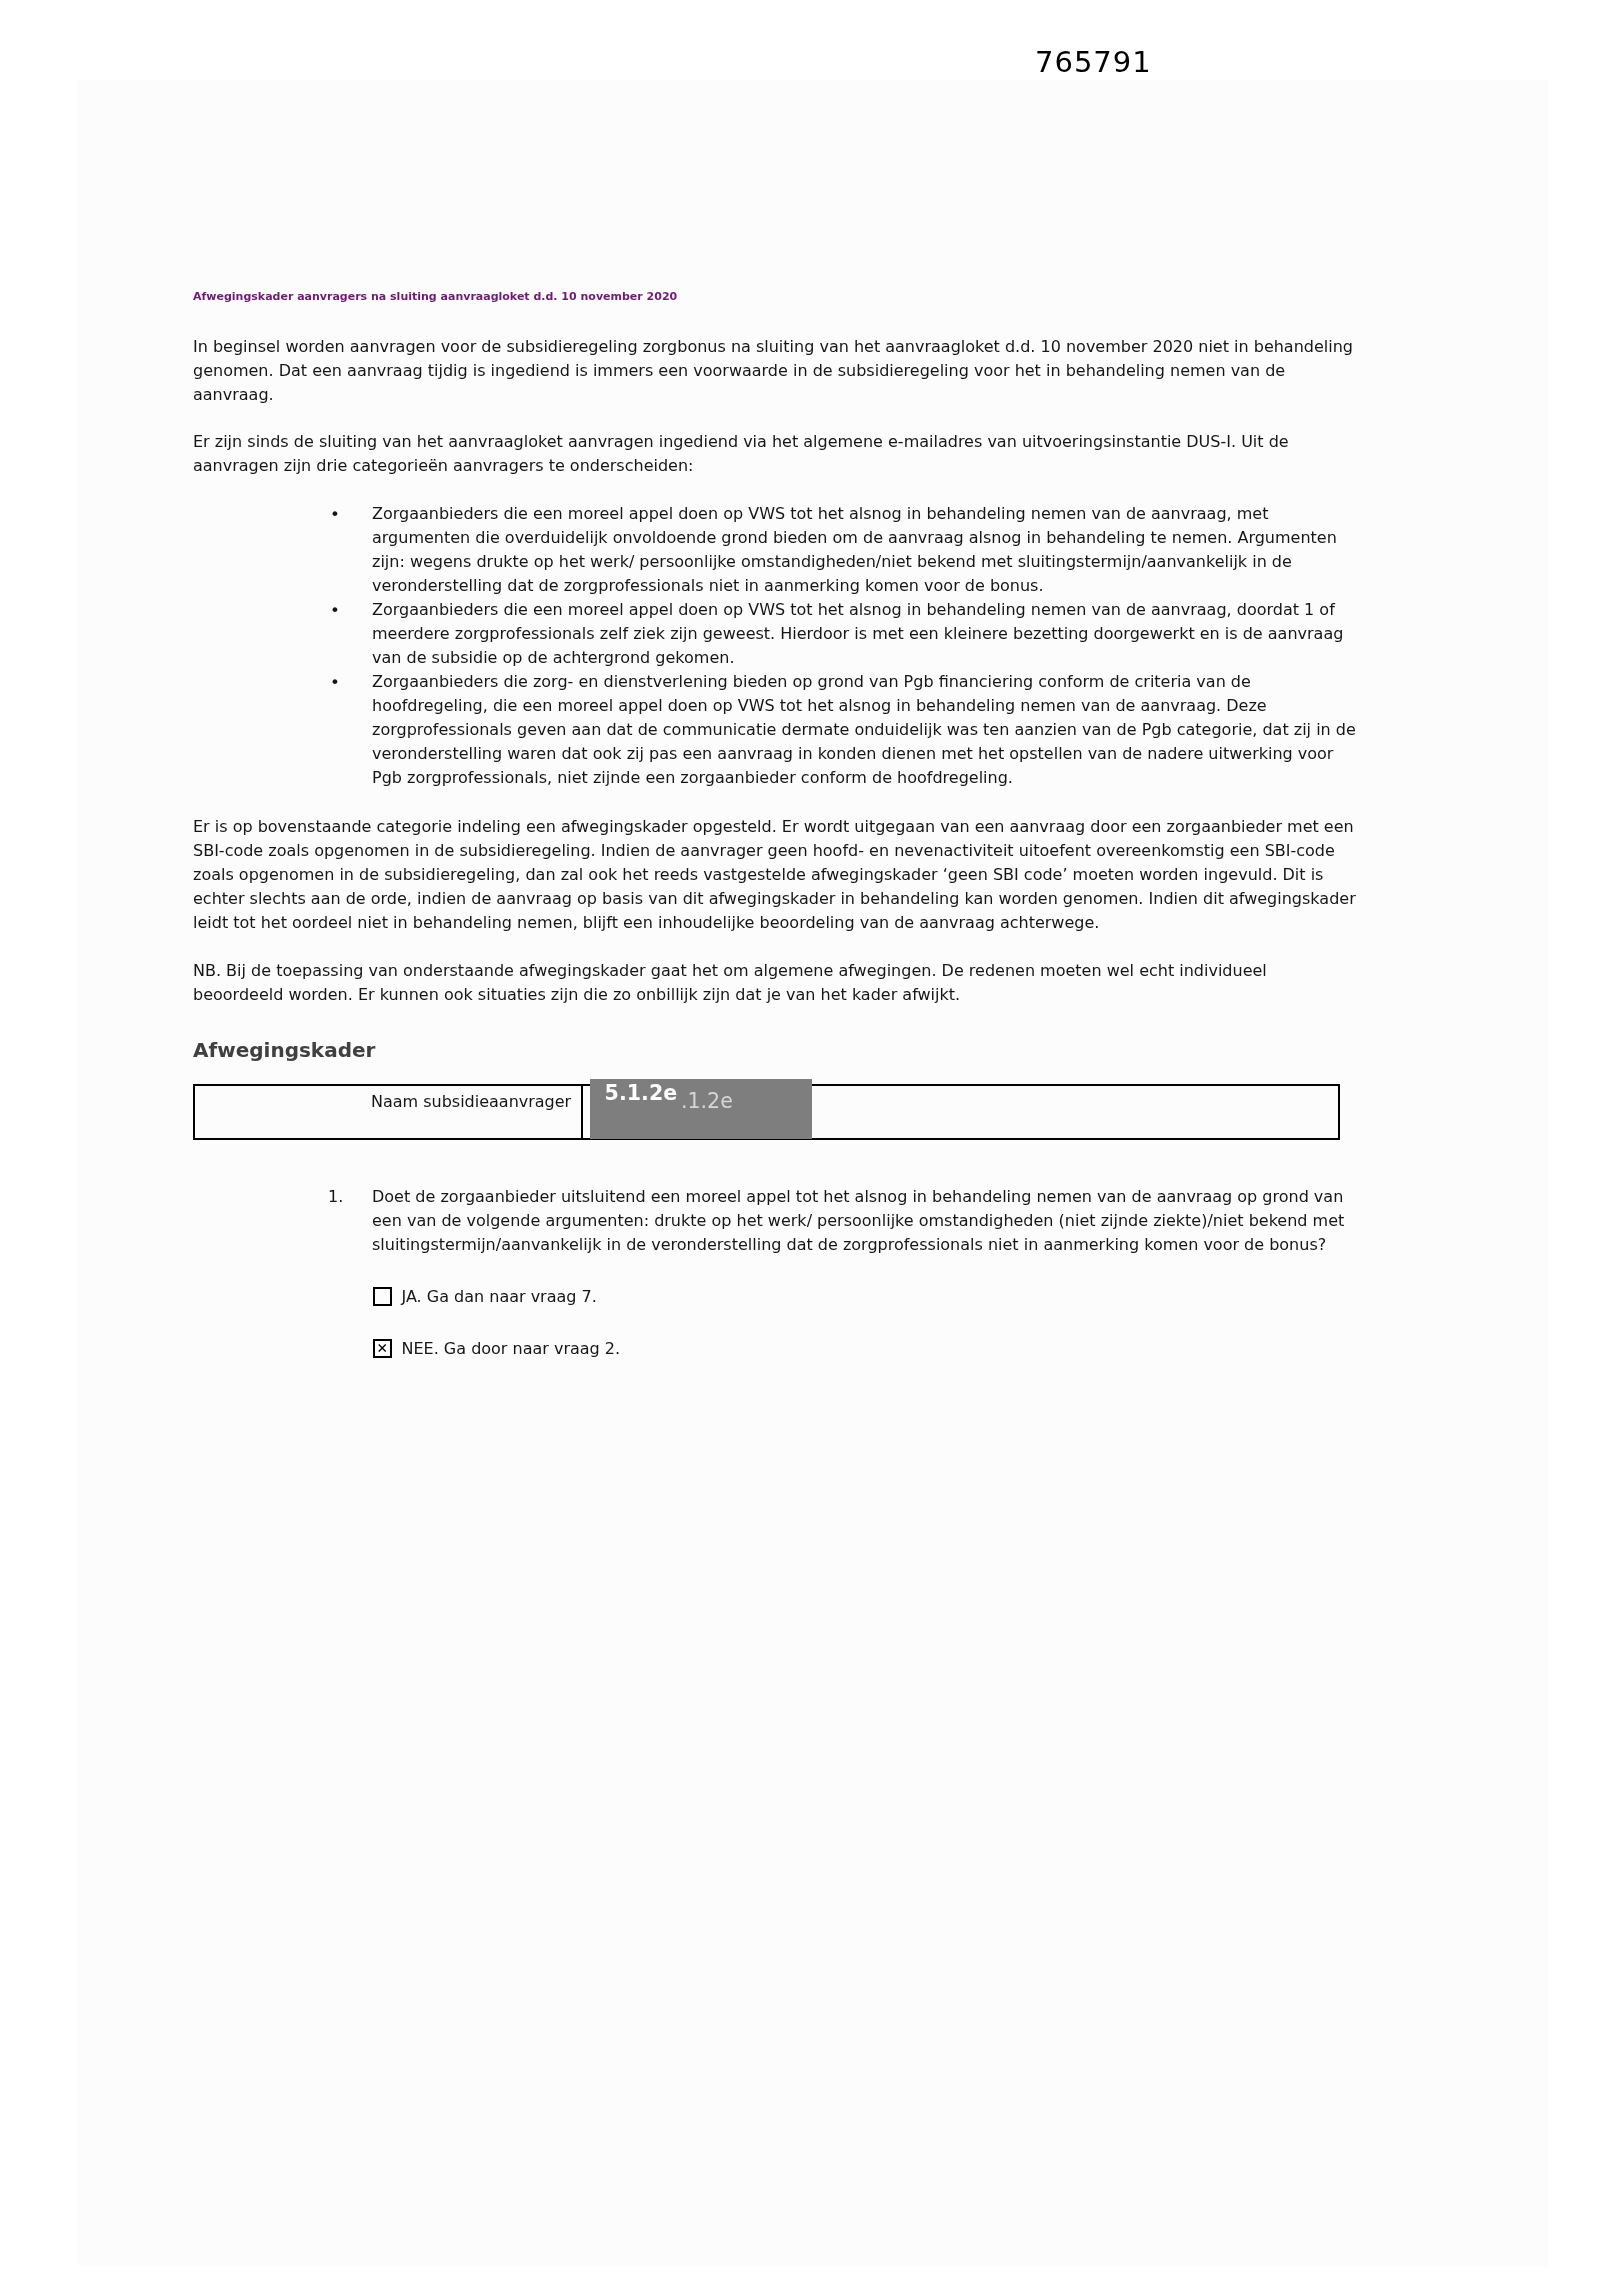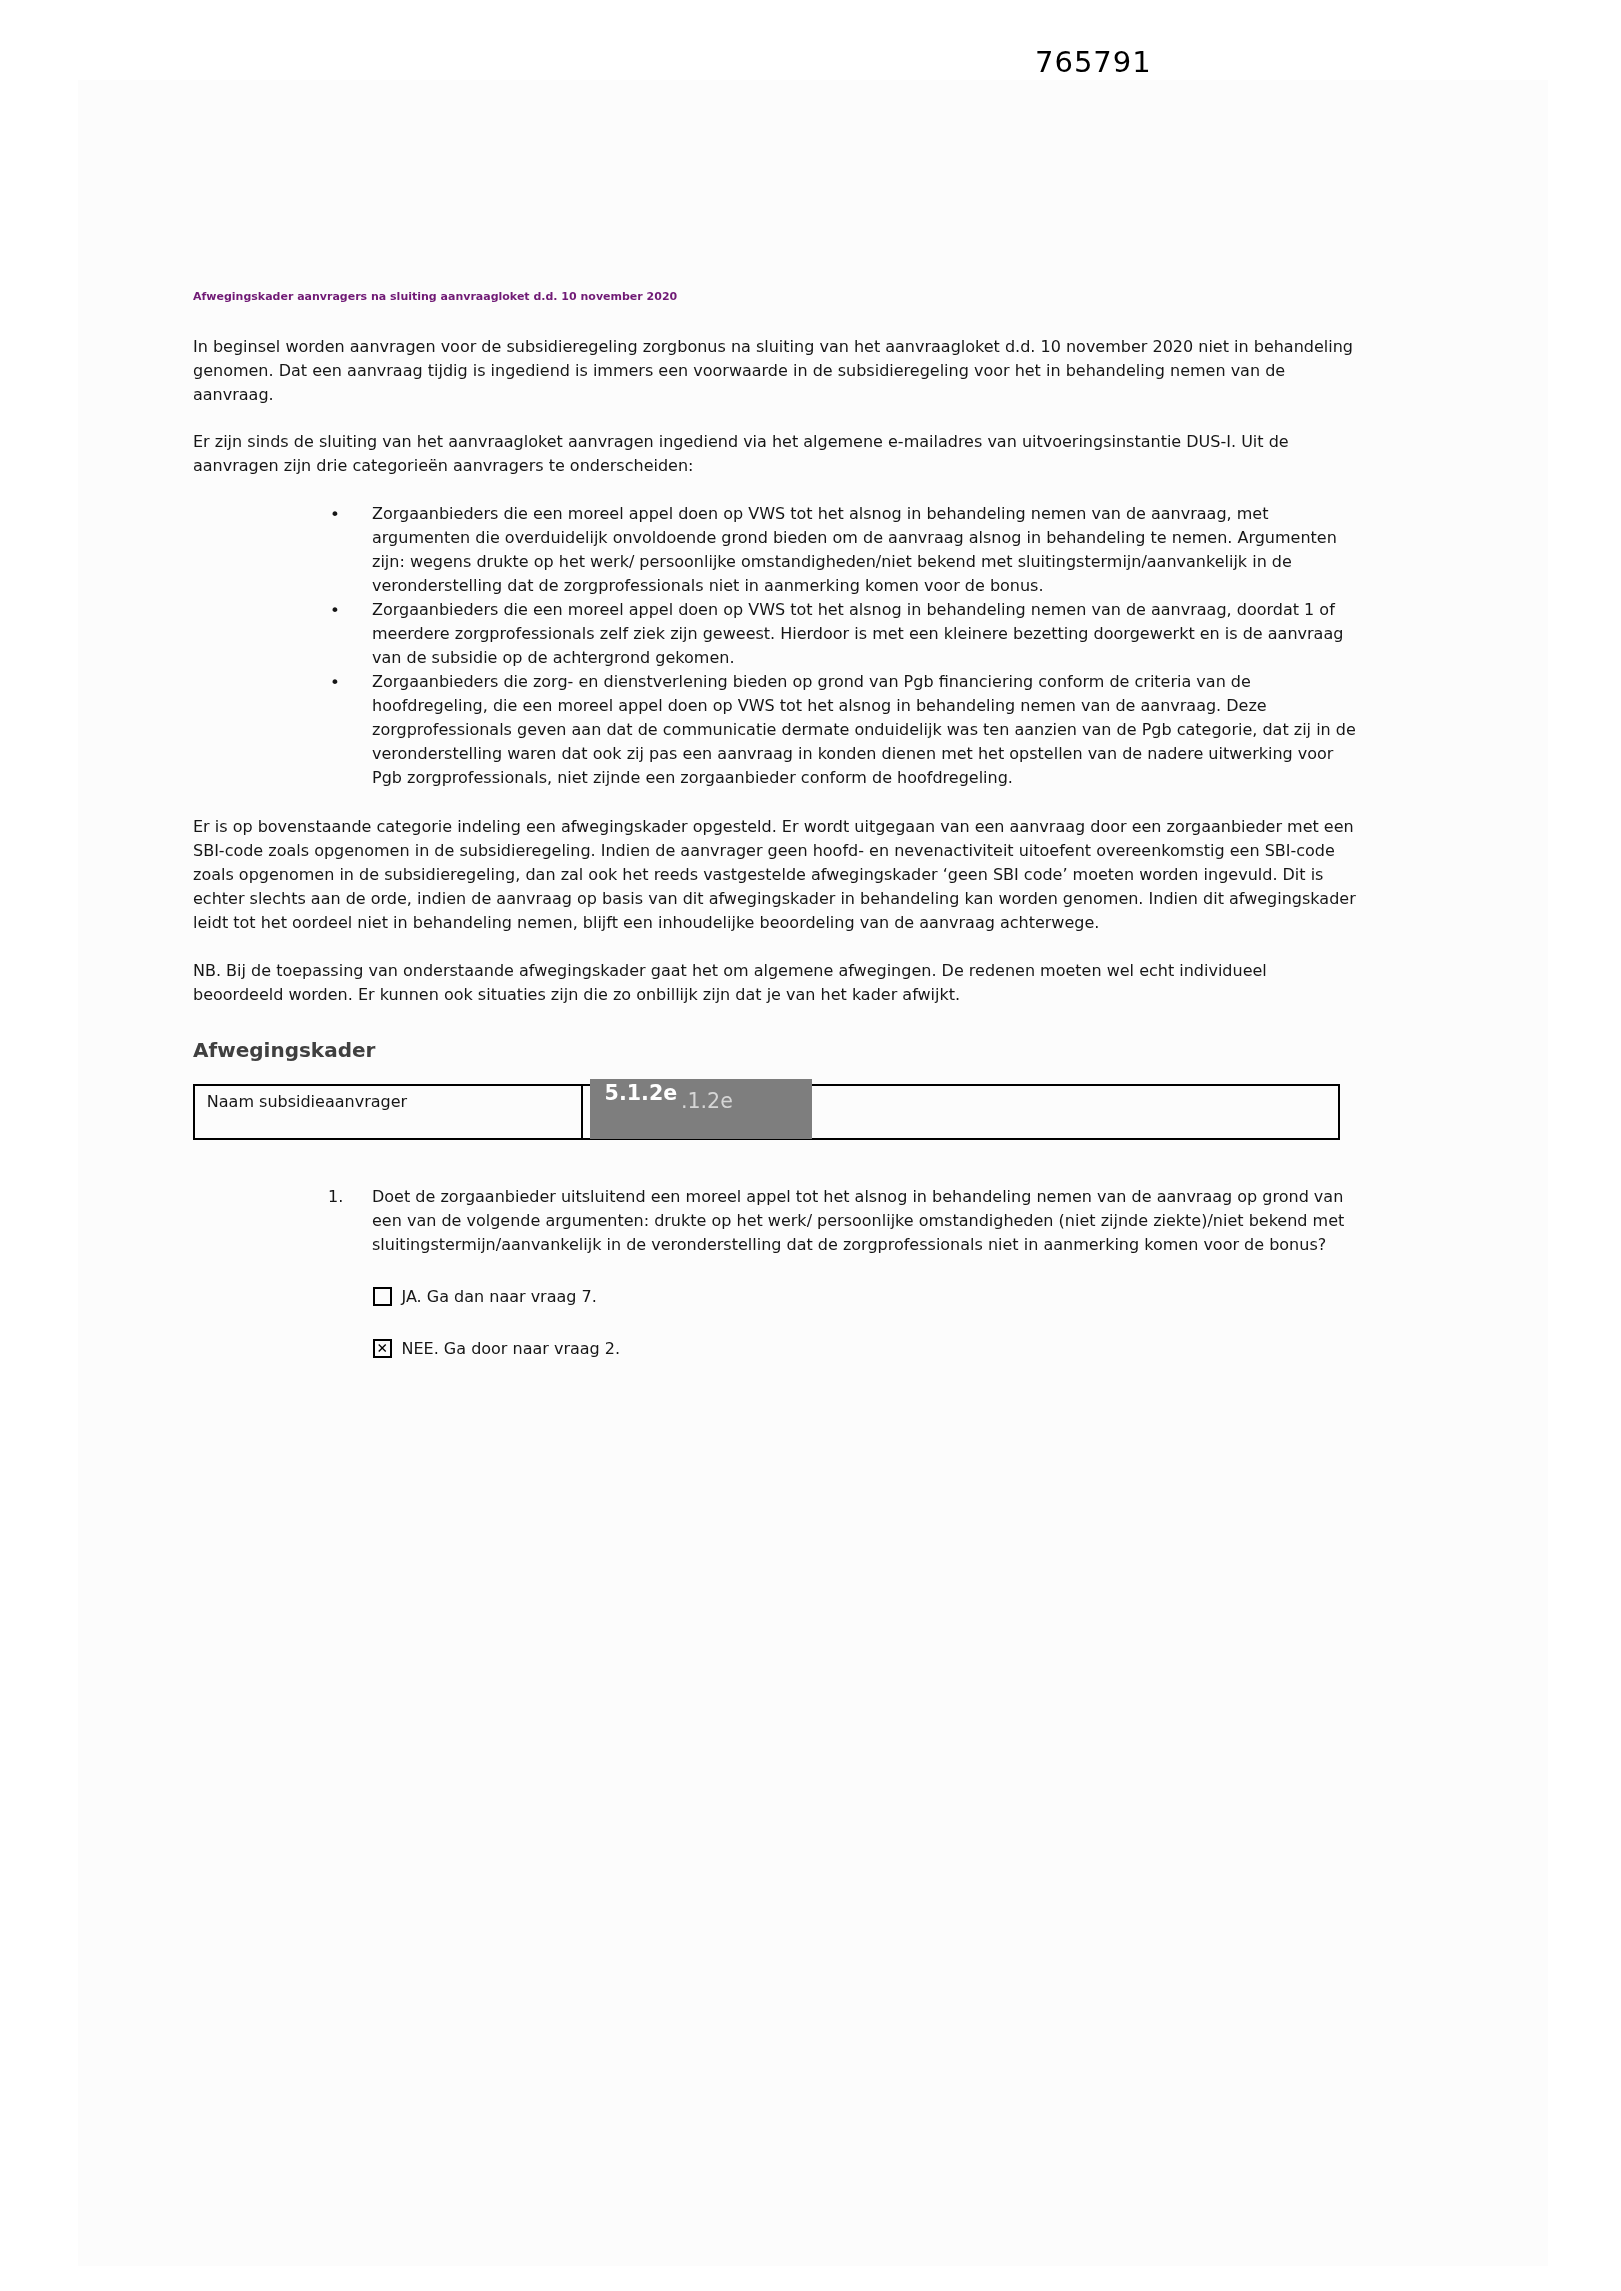--- a/index.html
+++ b/index.html
@@ -33,21 +33,21 @@
   }
   h2.section{
     font-size:20px;font-weight:bold;margin:31px 0 21.6px 0;color:#404040;
   }
   .kader-table{
     width:1147px;height:56px;border:2.9px solid #000;display:flex;box-sizing:border-box;
     margin:0 0 35px 0;
   }
   .kader-table .cell-label{
     width:388px;box-sizing:border-box;border-right:2.9px solid #000;
-    padding:4.9px 9.8px 0 11.8px;font-size:16px;
+    padding:4.9px 9.8px 0 11.8px;font-size:16px;text-align:right;
   }
   .kader-table .cell-value{flex:1;position:relative;}
   .redaction{
     position:absolute;left:6.9px;top:-6.9px;width:222px;height:60px;background:#7e7e7e;
   }
   .redaction .red-primary{
     position:absolute;left:14.7px;top:2px;color:#ffffff;font-size:20.6px;font-weight:bold;
   }
   .redaction .red-secondary{
     position:absolute;left:91px;top:10.8px;color:#d6d6d6;font-size:20.6px;

